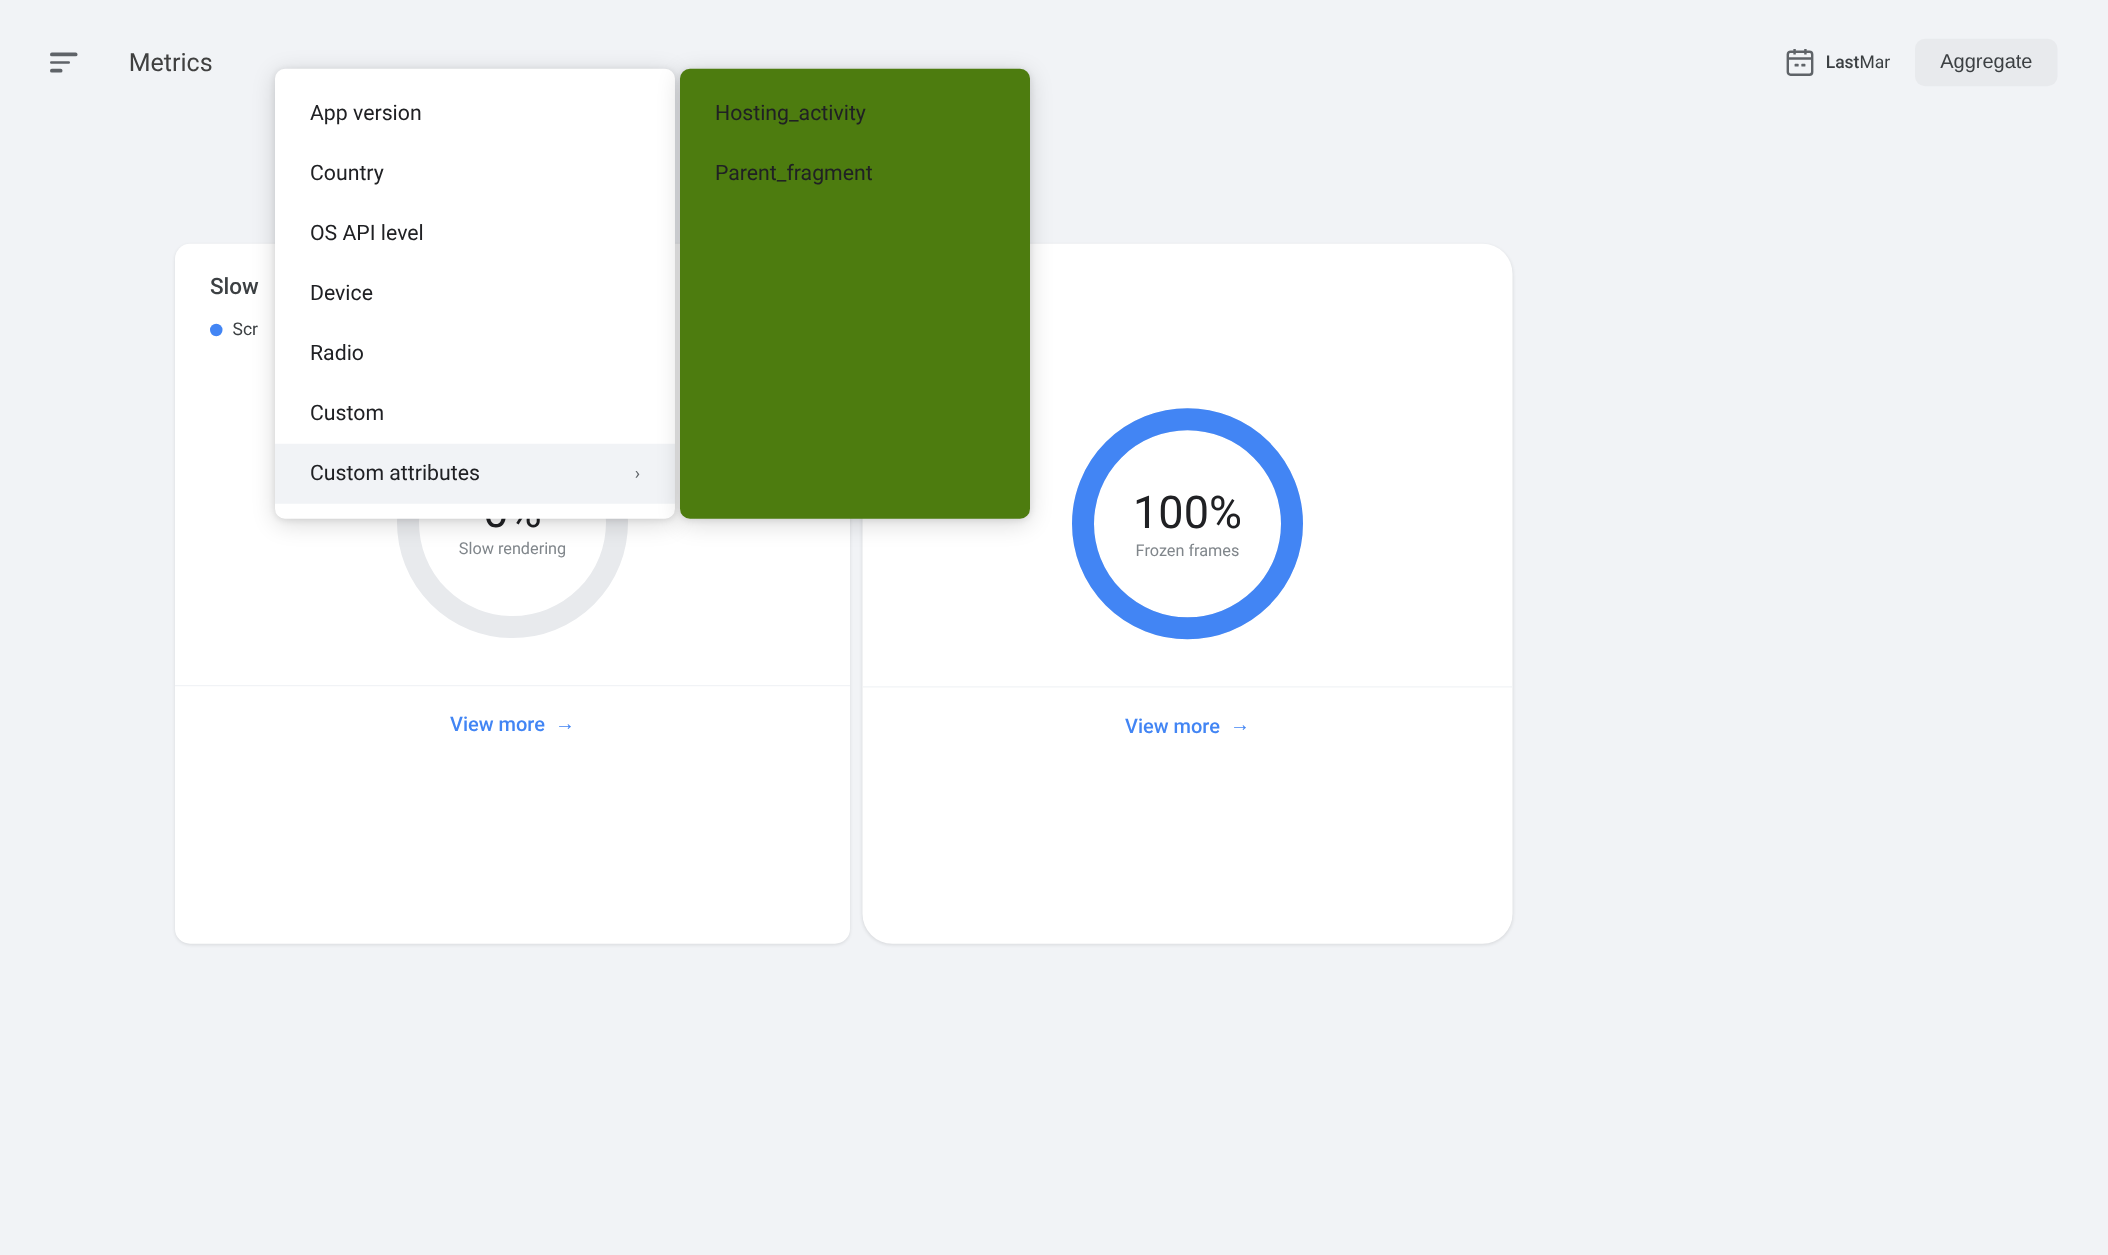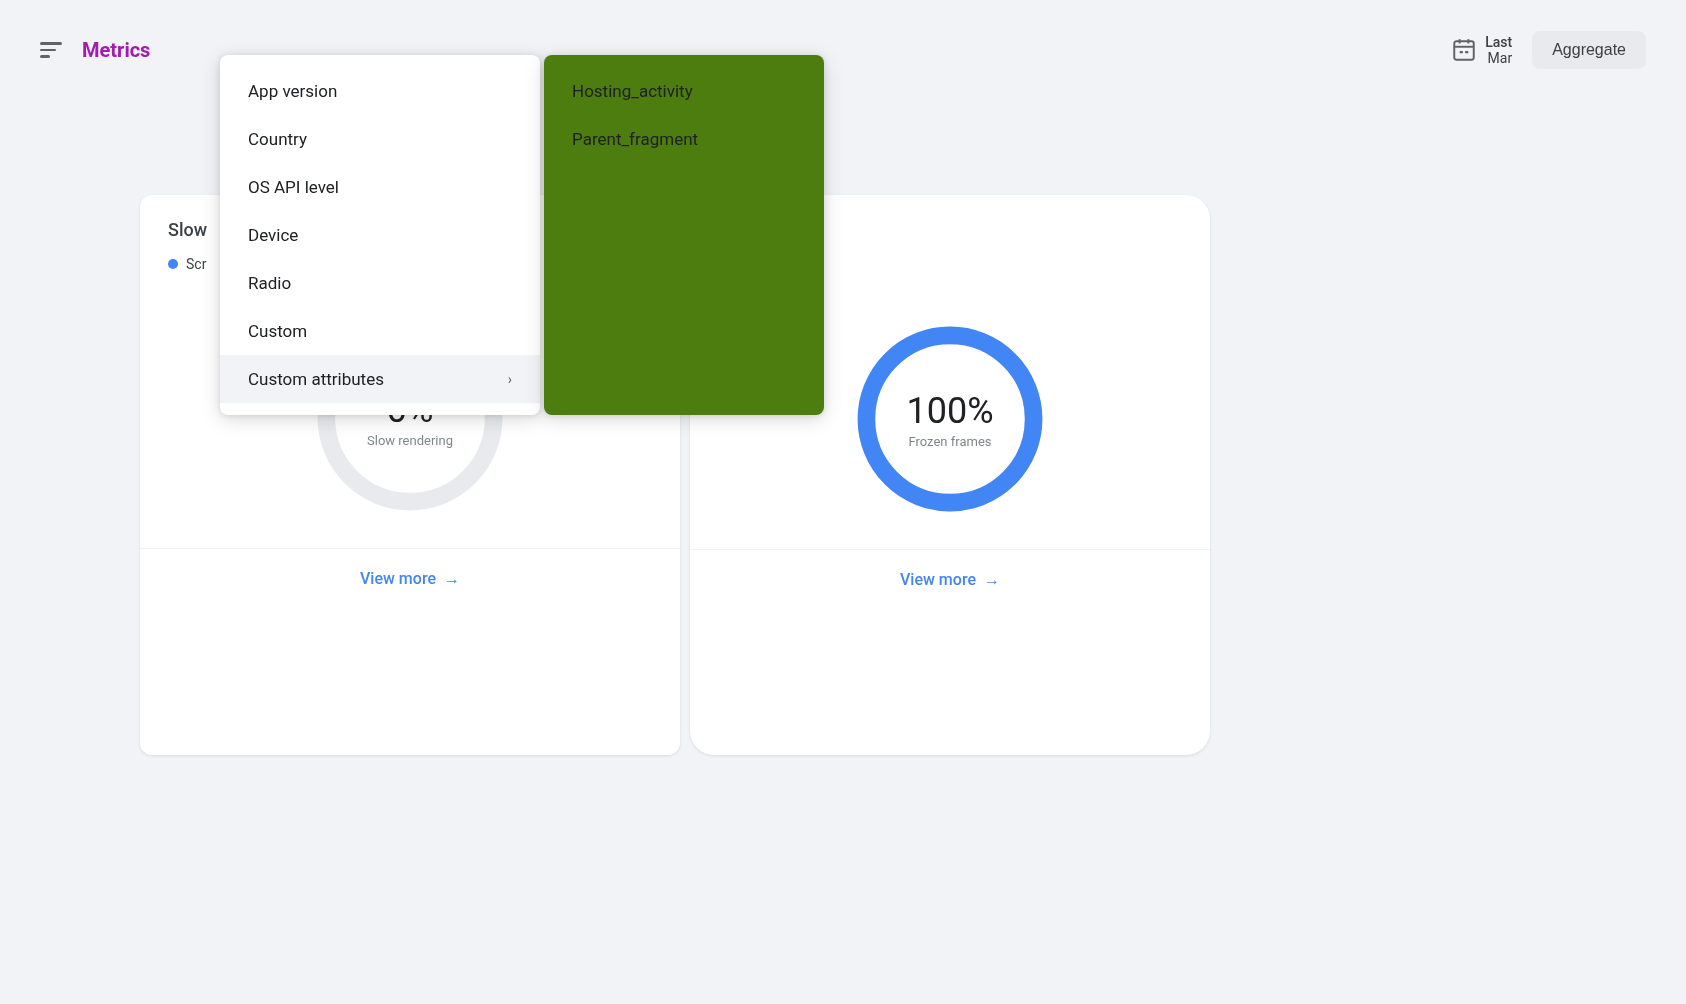--- a/index.html
+++ b/index.html
@@ -41,39 +41,39 @@
       display: block;
       background: #5f6368;
       border-radius: 2px;
     }
     .filter-line-1 { width: 22px; height: 2.5px; }
     .filter-line-2 { width: 16px; height: 2.5px; }
     .filter-line-3 { width: 10px; height: 2.5px; }
 
     .metrics-label {
       font-size: 20px;
-      font-weight: 700;
-      color: #a21caf;
+      font-weight: 400;
+      color: #404040;
+      margin-left: 21px;
     }
 
     .top-right {
       display: flex;
       align-items: center;
       gap: 20px;
     }
 
     .date-area {
       display: flex;
       align-items: center;
       gap: 8px;
     }
 
     .date-text {
       display: flex;
-      flex-direction: column;
       align-items: flex-end;
     }
     .date-last {
       font-size: 14px;
       color: #3c4043;
       font-weight: 500;
     }
     .date-mar {
       font-size: 14px;
       color: #3c4043;

